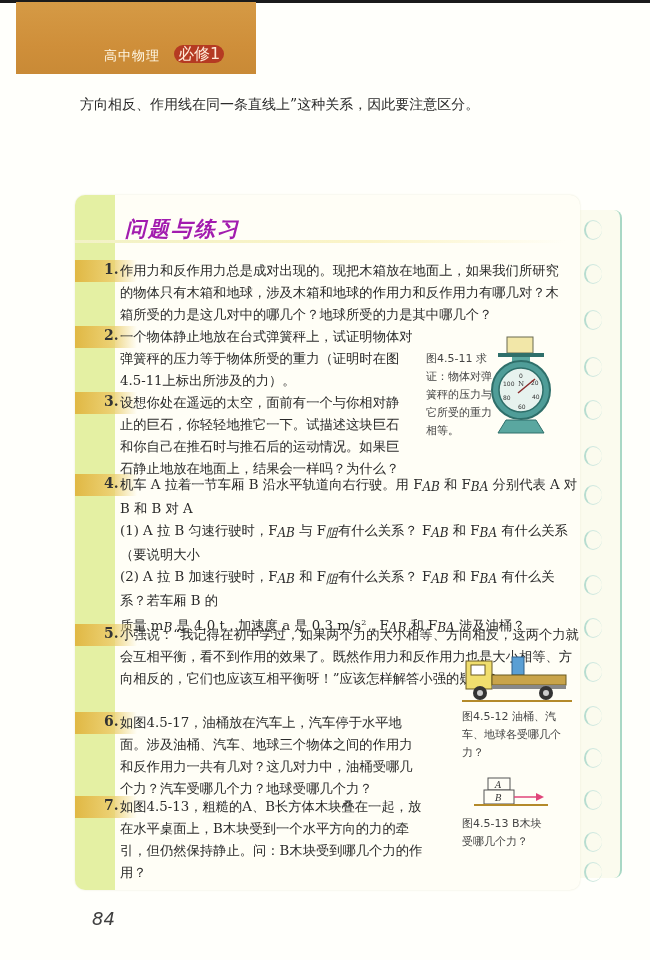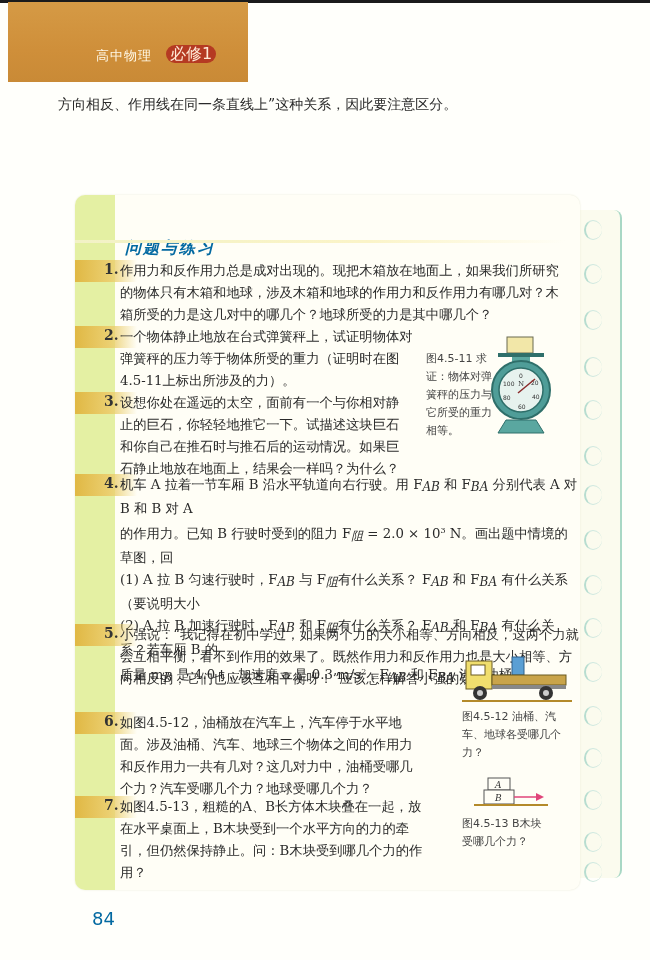--- a/index.html
+++ b/index.html
@@ -1,54 +1,54 @@
 <!DOCTYPE html>
 <html><head>
 <meta charset="utf-8">
 <style>
   html, body { margin:0; padding:0; }
   body { width:650px; height:960px; background:#fffffb; position:relative; overflow:hidden;
          font-family:"DejaVu Serif", "Liberation Serif", serif; color:#2a2a2a; }
   .topbar { position:absolute; left:0; top:0; width:650px; height:3px; background:#1b1b1b; }
-  .banner { position:absolute; left:8px; top:2px; width:240px; height:80px;
+  .banner { position:absolute; left:16px; top:2px; width:240px; height:72px;
             background:linear-gradient(180deg,#d59a45 0%,#cf8f3a 60%,#c98a36 100%); }
   .banner-title { position:absolute; left:88px; top:45px; font-family:"DejaVu Sans", sans-serif;
             font-size:13px; color:#fff8e6; letter-spacing:1px; }
   .banner-badge { position:absolute; left:158px; top:43px; width:50px; height:18px; border-radius:9px;
             background:#b53a22; color:#ffe9d6; font-family:"DejaVu Sans", sans-serif; font-size:16px;
             text-align:center; line-height:18px; }
-  .intro { position:absolute; left:58px; top:92px; width:560px; font-size:14px; line-height:24px; }
+  .intro { position:absolute; left:80px; top:92px; width:560px; font-size:14px; line-height:24px; }
   .intro p { margin:0; }
   .intro .indent { text-indent:2em; }
 
   .panel { position:absolute; left:75px; top:195px; width:505px; height:695px;
            background:#fffef6; border-radius:10px; box-shadow:0 0 2px #e7e7d5; }
   .panel-strip { position:absolute; left:75px; top:195px; width:40px; height:695px;
            background:#e4f0a3; border-radius:10px 0 0 10px; }
   .tab-back { position:absolute; left:578px; top:210px; width:42px; height:668px;
            background:#fbfbee; border-right:2px solid #a9d8c5; border-radius:0 8px 8px 0; }
   .ring { position:absolute; left:584px; width:16px; height:18px; border-radius:50%;
           border-left:2px solid #b7ddd0; border-top:1px solid #cfe8df; border-bottom:1px solid #cfe8df; }
 
   .sec-title { position:absolute; left:125px; top:215px; font-family:"DejaVu Sans", sans-serif;
-          font-size:16px; font-weight:bold; font-style:italic; color:#0369a1; letter-spacing:2px;margin-top:23px; }
+          font-size:21px; font-weight:bold; font-style:italic; color:#a21caf; letter-spacing:2px; }
   .sec-rule { position:absolute; left:75px; top:240px; width:490px; height:3px;
           background:linear-gradient(90deg,#f2f2c6,#fbf4c8 60%,#fffef6); }
 
   .qnum-bar { position:absolute; left:75px; width:62px; height:22px;
           background:linear-gradient(90deg,#e0b844 0%,#ebcf70 55%,rgba(255,255,255,0)); }
   .qnum { position:absolute; left:104px; font-size:14px; font-weight:bold; color:#333; }
   .qtext { position:absolute; left:120px; font-size:13.3px; line-height:22px; color:#2a2a2a; }
   .qtext p { margin:0; }
   .sub { font-size:12px; vertical-align:-2px; font-style:italic;margin-top:17px; }
 
   .caption { position:absolute; font-family:"DejaVu Sans", sans-serif; font-size:11px;
           line-height:18px; color:#444; }
   .pageno { position:absolute; left:92px; top:908px; font-family:"DejaVu Sans", sans-serif;
-          font-size:18px; color:#0369a1; }
+          font-style:italic; font-size:18px; color:#404040; }
 </style>
 </head>
 <body>
 
 <div class="topbar"></div>
 <div class="banner">
   <span class="banner-title">高中物理</span>
   <span class="banner-badge">必修1</span>
 </div>
 
@@ -113,36 +113,35 @@
   <text x="13" y="51" font-size="6" fill="#333" font-family="DejaVu Sans, sans-serif">100</text>
   <text x="28" y="51" font-size="7" fill="#333" font-family="DejaVu Serif, serif">N</text>
   <line x1="28" y1="58" x2="45" y2="44" stroke="#8a2a2a" stroke-width="1.5"></line>
   <path d="M16 85 L46 85 L54 98 L8 98 Z" fill="#5aa7a0" stroke="#2f6f6a" stroke-width="1"></path>
 </svg>
 
 <div class="qnum-bar" style="top:474px"></div>
 <div class="qnum" style="top:475px">4.</div>
 <div class="qtext" style="top:474px;width:460px;">
   <p><span>机车 A 拉着一节车厢 B 沿水平轨道向右行驶。用 F</span><span class="sub">AB</span><span> 和 F</span><span class="sub">BA</span><span> 分别代表 A 对 B 和 B 对 A</span></p>
-  <p><span>的作用力。已知 B 行驶时受到的阻力 F</span><span class="sub">阻</span><span> = 2.0 × 10</span><sup style="font-size:8px">3</sup><span> N。画出题中情境的草图，回</span></p>
   <p><span>(1) A 拉 B 匀速行驶时，F</span><span class="sub">AB</span><span> 与 F</span><span class="sub">阻</span><span>有什么关系？ F</span><span class="sub">AB</span><span> 和 F</span><span class="sub">BA</span><span> 有什么关系（要说明大小</span></p>
   <p><span>(2) A 拉 B 加速行驶时，F</span><span class="sub">AB</span><span> 和 F</span><span class="sub">阻</span><span>有什么关系？ F</span><span class="sub">AB</span><span> 和 F</span><span class="sub">BA</span><span> 有什么关系？若车厢 B 的</span></p>
   <p><span>质量 m</span><span class="sub">B</span><span> 是 4.0 t，加速度 a 是 0.3 m/s</span><sup style="font-size:8px">2</sup><span>，F</span><span class="sub">AB</span><span> 和 F</span><span class="sub">BA</span><span> 涉及油桶？</span></p>
 </div>
 
 <div class="qnum-bar" style="top:624px"></div>
 <div class="qnum" style="top:625px">5.</div>
 <div class="qtext" style="top:624px;width:460px;">
   <p style="width:460px;">小强说：“我记得在初中学过，如果两个力的大小相等、方向相反，这两个力就会互相平衡，看不到作用的效果了。既然作用力和反作用力也是大小相等、方向相反的，它们也应该互相平衡呀！”应该怎样解答小强的疑问？</p>
 </div>
 
 <div class="qnum-bar" style="top:712px"></div>
 <div class="qnum" style="top:713px">6.</div>
 <div class="qtext" style="top:712px;width:300px;">
-  <p>如图4.5-12，油桶放在汽车上，汽车停于水平地面。涉及油桶、汽车、地球三个物体之间的作用力和反作用力一共有几对？这几对力中，油桶受哪几个力？汽车受哪几个力？地球受哪几个力？</p>
+  <p>如图4.5-17，油桶放在汽车上，汽车停于水平地面。涉及油桶、汽车、地球三个物体之间的作用力和反作用力一共有几对？这几对力中，油桶受哪几个力？汽车受哪几个力？地球受哪几个力？</p>
 </div>
 
 <svg style="position:absolute;left:462px;top:655px" width="110" height="50" viewBox="0 0 110 50">
   <rect x="50" y="2" width="12" height="18" fill="#5a9fd4" stroke="#2c5f8a"></rect>
   <rect x="4" y="6" width="26" height="28" fill="#f0de6e" stroke="#6a5a20"></rect>
   <rect x="9" y="10" width="14" height="10" fill="#fff" stroke="#6a5a20"></rect>
   <rect x="30" y="20" width="74" height="10" fill="#c9a44a" stroke="#6a5a20"></rect>
   <rect x="30" y="30" width="74" height="4" fill="#888"></rect>
   <circle cx="18" cy="38" r="7" fill="#333"></circle>
     <circle cx="18" cy="38" r="3" fill="#ccc"></circle>

